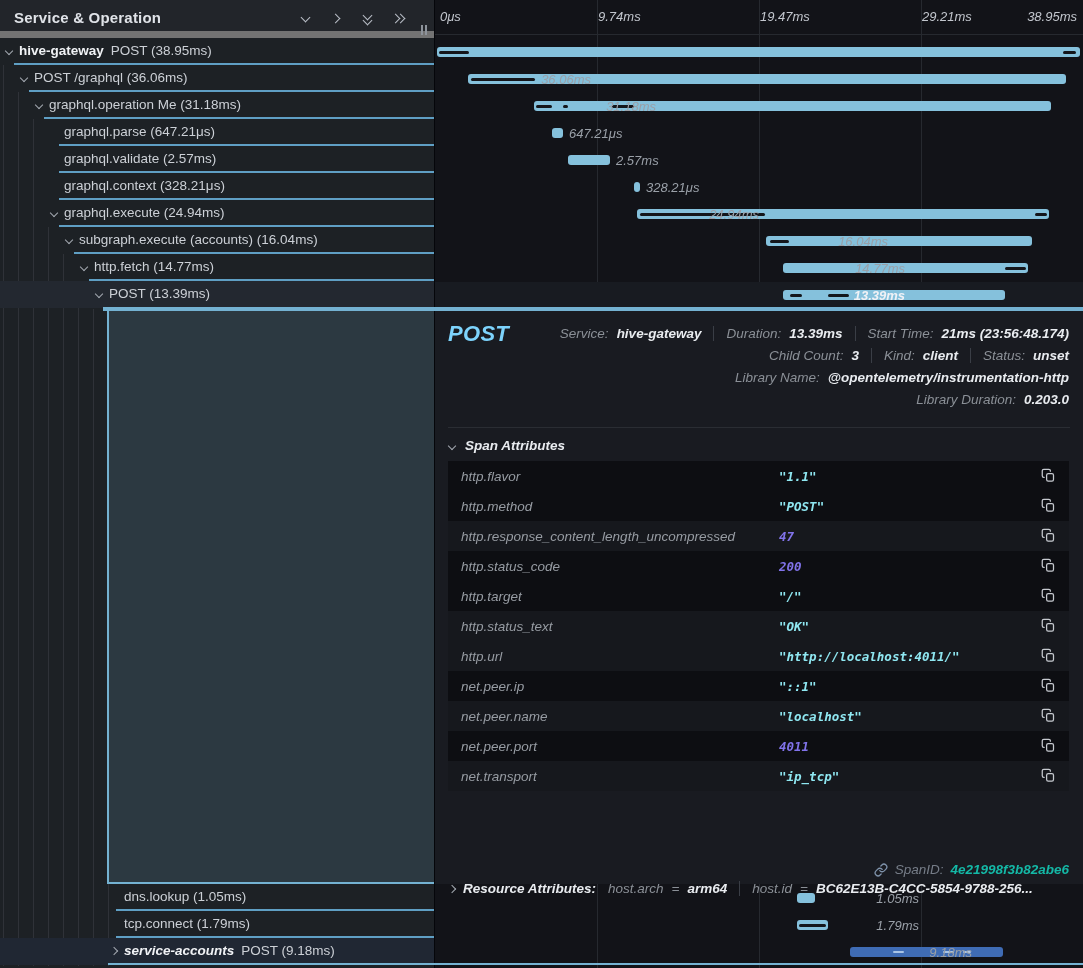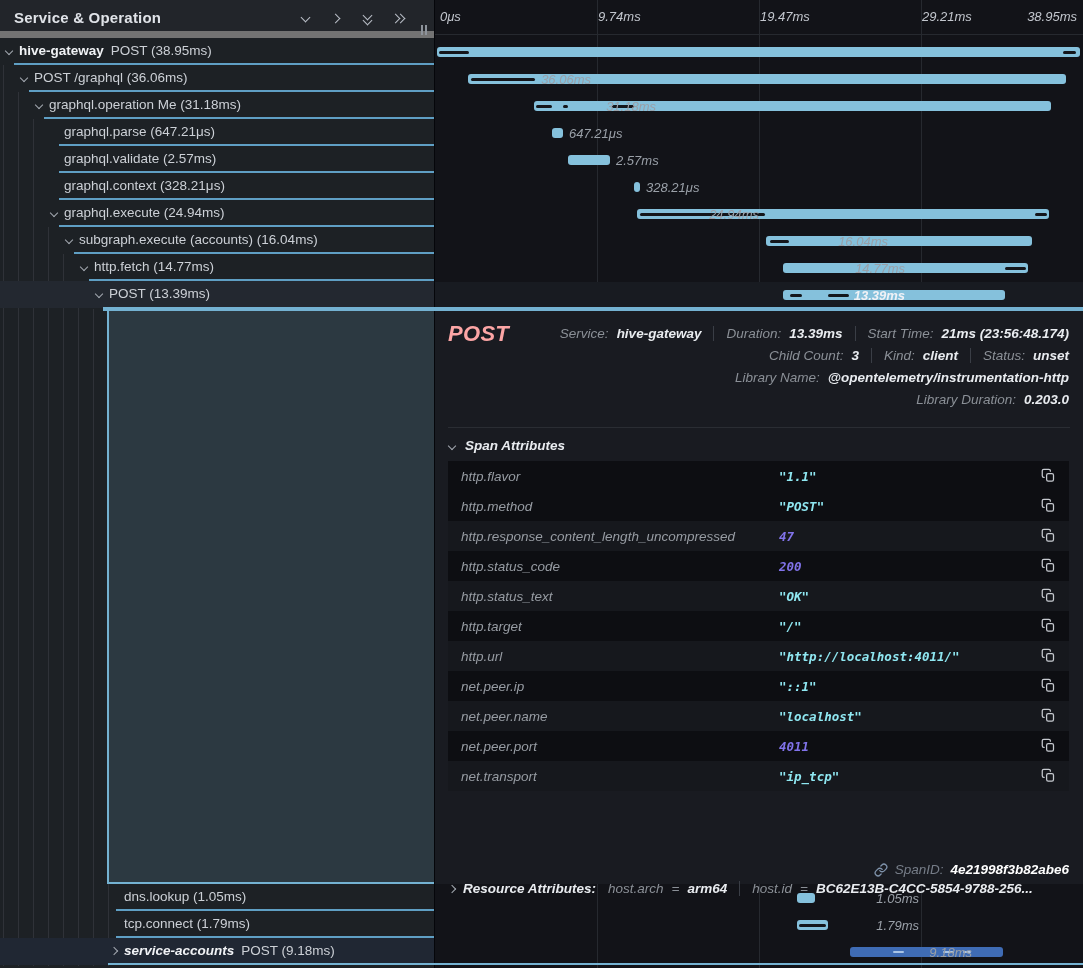--- a/index.html
+++ b/index.html
@@ -45,21 +45,21 @@
   .bar.svc { background:#3f6cb5; }
   .bardash { position:absolute; height:3px; border-radius:1.5px; background:#14161b; z-index:4; }
   .bardash.lt { height:2px; background:#a9c4e6; }
   .blabel { position:absolute; top:7px; font-size:13px; color:#9aa0a8; white-space:nowrap; z-index:4; }
   .blabel.selected { color:#f0f2f6; font-weight:700; }
 
   
   #detail { position:absolute; left:0; top:311px; width:648px; height:573px; background:#191b21; z-index:5; }
   #sel-bar { position:absolute; left:103px; top:307px; width:980px; height:4px; background:#74b2d2; z-index:7; }
   #bottom-bar { position:absolute; left:108px; top:963px; width:975px; height:2px; background:#74b2d2; z-index:7; }
-  #detail-title { position:absolute; left:13px; top:10px; font-size:22px; font-weight:600; color:#fca5a5; letter-spacing:.3px; }
+  #detail-title { position:absolute; left:13px; top:10px; font-size:22px; font-weight:600; color:#7dd3fc; letter-spacing:.3px; }
   #info { position:absolute; right:14px; top:11px; text-align:right; }
   .info-line { height:22px; display:flex; justify-content:flex-end; align-items:center; gap:8px; font-size:13.5px; }
   .info-label { color:#8b9097; }
   .info-value { color:#e9ecf0; font-weight:700; }
   .vsep { width:1px; height:15px; background:#3a3e46; margin:0 4px; }
   #attr-divider { position:absolute; left:13px; right:13px; top:116px; height:1px; background:#2a2d33; }
   #attr-head { position:absolute; left:14px; top:127px; display:flex; align-items:center; gap:10px; cursor:pointer; }
   #attr-head .tchev { position:static; }
   #attr-head span { font-size:13.5px; font-weight:700; color:#e9ecf0; }
   #attr-table { position:absolute; left:13px; top:150px; width:621px; }
@@ -72,21 +72,21 @@
   .attr-val.number { color:#8173ea; }
   .copy-btn { position:absolute; right:12px; top:7px; width:16px; height:16px; cursor:pointer; }
   #resource { position:absolute; left:14px; top:523px; display:flex; align-items:center; gap:8px; font-size:13.5px; white-space:nowrap;margin-top:47px; }
   #resource .tchev { position:static; }
   #resource-title { font-weight:700; color:#e9ecf0; margin-right:4px; }
   .res-key { color:#8b9097; }
   .res-eq { color:#8b9097; }
   .res-val { color:#e9ecf0; font-weight:700; }
   #spanid { position:absolute; right:14px; top:551px; display:flex; align-items:center; gap:7px; font-size:13.5px; }
   #spanid-label { color:#767d88; }
-  #spanid-value { color:#ffffff; font-weight:700; }
+  #spanid-value { color:#14b8a6; font-weight:700; }
 </style>
 </head>
 <body>
 
 <div id="app">
 
   <div id="right">
     <div id="gridlines">
         <div class="gridline" style="left: 162px;"></div>
         <div class="gridline" style="left: 324px;"></div>
@@ -209,31 +209,31 @@
               </svg></div>
           </div>
           <div class="attr-row odd">
             <div class="attr-key">http.status_code</div>
             <div class="attr-val number">200</div>
             <div class="copy-btn"><svg width="15" height="15" viewBox="0 0 24 24" fill="none" stroke="#c6cad0" stroke-width="2" stroke-linecap="round" stroke-linejoin="round">
                 <rect x="9" y="9" width="11" height="12" rx="2.5"></rect>
                 <path d="M5 15H4.5A2.5 2.5 0 0 1 2 12.5v-8A2.5 2.5 0 0 1 4.5 2h8A2.5 2.5 0 0 1 15 4.5V5"></path>
               </svg></div>
           </div>
+          <div class="attr-row odd">
+            <div class="attr-key">http.target</div>
+            <div class="attr-val string">"/"</div>
+            <div class="copy-btn"><svg width="15" height="15" viewBox="0 0 24 24" fill="none" stroke="#c6cad0" stroke-width="2" stroke-linecap="round" stroke-linejoin="round">
+                <rect x="9" y="9" width="11" height="12" rx="2.5"></rect>
+                <path d="M5 15H4.5A2.5 2.5 0 0 1 2 12.5v-8A2.5 2.5 0 0 1 4.5 2h8A2.5 2.5 0 0 1 15 4.5V5"></path>
+              </svg></div>
+          </div>
           <div class="attr-row even">
             <div class="attr-key">http.status_text</div>
             <div class="attr-val string">"OK"</div>
-            <div class="copy-btn"><svg width="15" height="15" viewBox="0 0 24 24" fill="none" stroke="#c6cad0" stroke-width="2" stroke-linecap="round" stroke-linejoin="round">
-                <rect x="9" y="9" width="11" height="12" rx="2.5"></rect>
-                <path d="M5 15H4.5A2.5 2.5 0 0 1 2 12.5v-8A2.5 2.5 0 0 1 4.5 2h8A2.5 2.5 0 0 1 15 4.5V5"></path>
-              </svg></div>
-          </div>
-          <div class="attr-row odd">
-            <div class="attr-key">http.target</div>
-            <div class="attr-val string">"/"</div>
             <div class="copy-btn"><svg width="15" height="15" viewBox="0 0 24 24" fill="none" stroke="#c6cad0" stroke-width="2" stroke-linecap="round" stroke-linejoin="round">
                 <rect x="9" y="9" width="11" height="12" rx="2.5"></rect>
                 <path d="M5 15H4.5A2.5 2.5 0 0 1 2 12.5v-8A2.5 2.5 0 0 1 4.5 2h8A2.5 2.5 0 0 1 15 4.5V5"></path>
               </svg></div>
           </div>
           <div class="attr-row even">
             <div class="attr-key">http.url</div>
             <div class="attr-val string">"http://localhost:4011/"</div>
             <div class="copy-btn"><svg width="15" height="15" viewBox="0 0 24 24" fill="none" stroke="#c6cad0" stroke-width="2" stroke-linecap="round" stroke-linejoin="round">
                 <rect x="9" y="9" width="11" height="12" rx="2.5"></rect>

